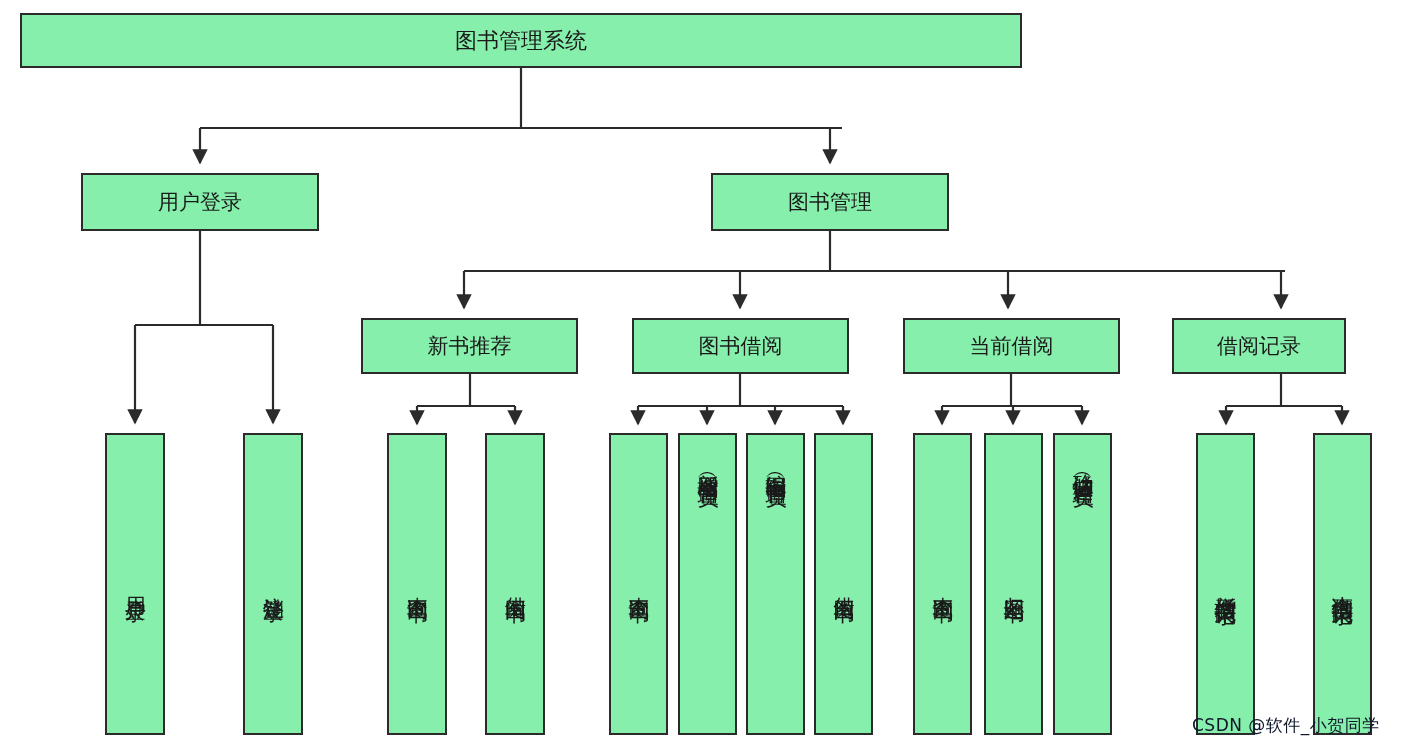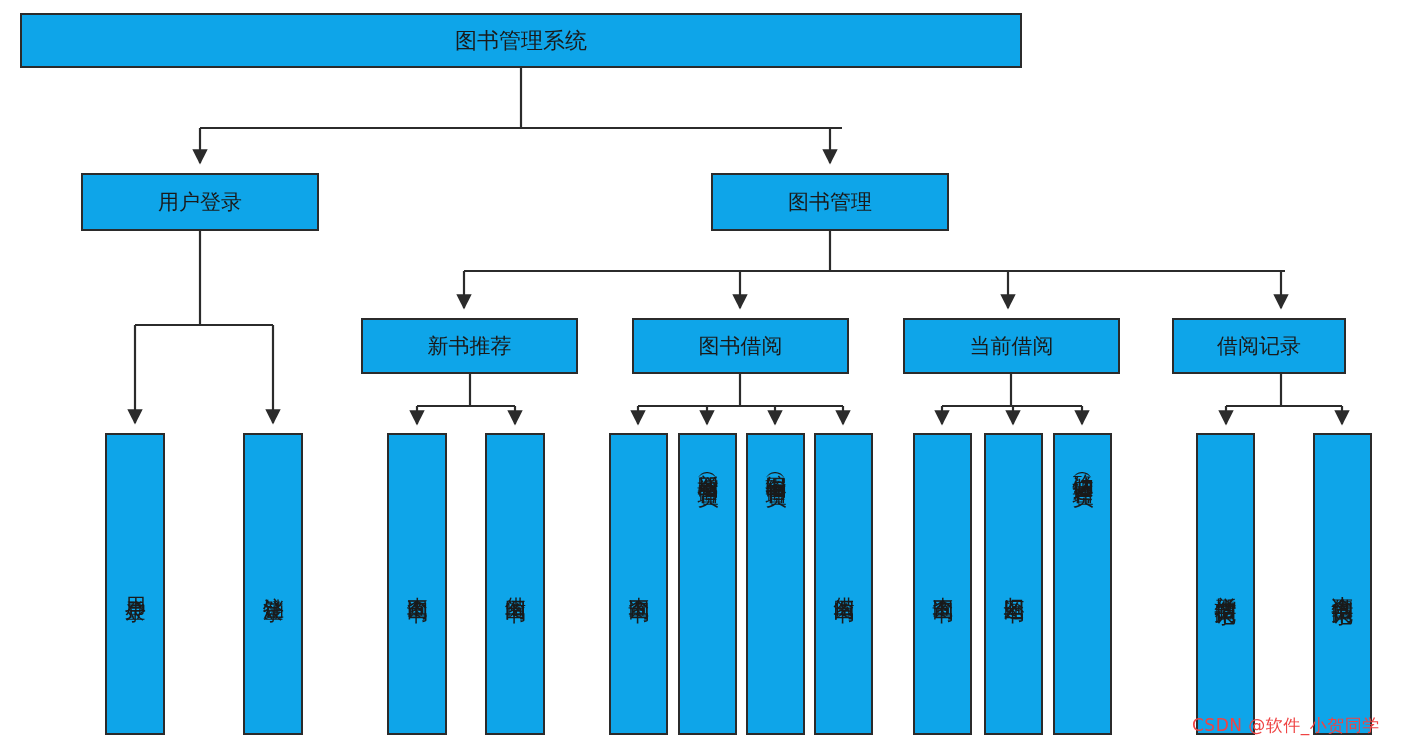--- a/index.html
+++ b/index.html
@@ -20,21 +20,21 @@
   #diagram-svg {
     position: absolute;
     left: 0;
     top: 0;
     width: 1405px;
     height: 747px;
   }
   .node-box {
     position: absolute;
     box-sizing: border-box;
-    background: #0ea5e9;
+    background: #86efac;
     border: 2px solid #2b2b2b;
     display: flex;
     align-items: center;
     justify-content: center;
     overflow: hidden;
   }
   .node-label {
     font-family: "DejaVu Sans", "Liberation Sans", sans-serif;
     color: #1a1a1a;
     line-height: 1.18;
@@ -62,21 +62,21 @@
     font-size: 22px;
   }
   .node-leaf.leaf-center {
     align-items: center;
     padding-top: 0;
   }
   .watermark {
     position: absolute;
     font-family: "DejaVu Sans", "Liberation Sans", sans-serif;
     font-size: 17px;
-    color: #ef4444;
+    color: #0f172a;
     white-space: nowrap;
     letter-spacing: 0.5px;
   }
 </style>
 </head>
 <body>
 
 <div id="canvas">
 
   <svg id="diagram-svg" viewBox="0 0 1405 747" xmlns="http://www.w3.org/2000/svg">

